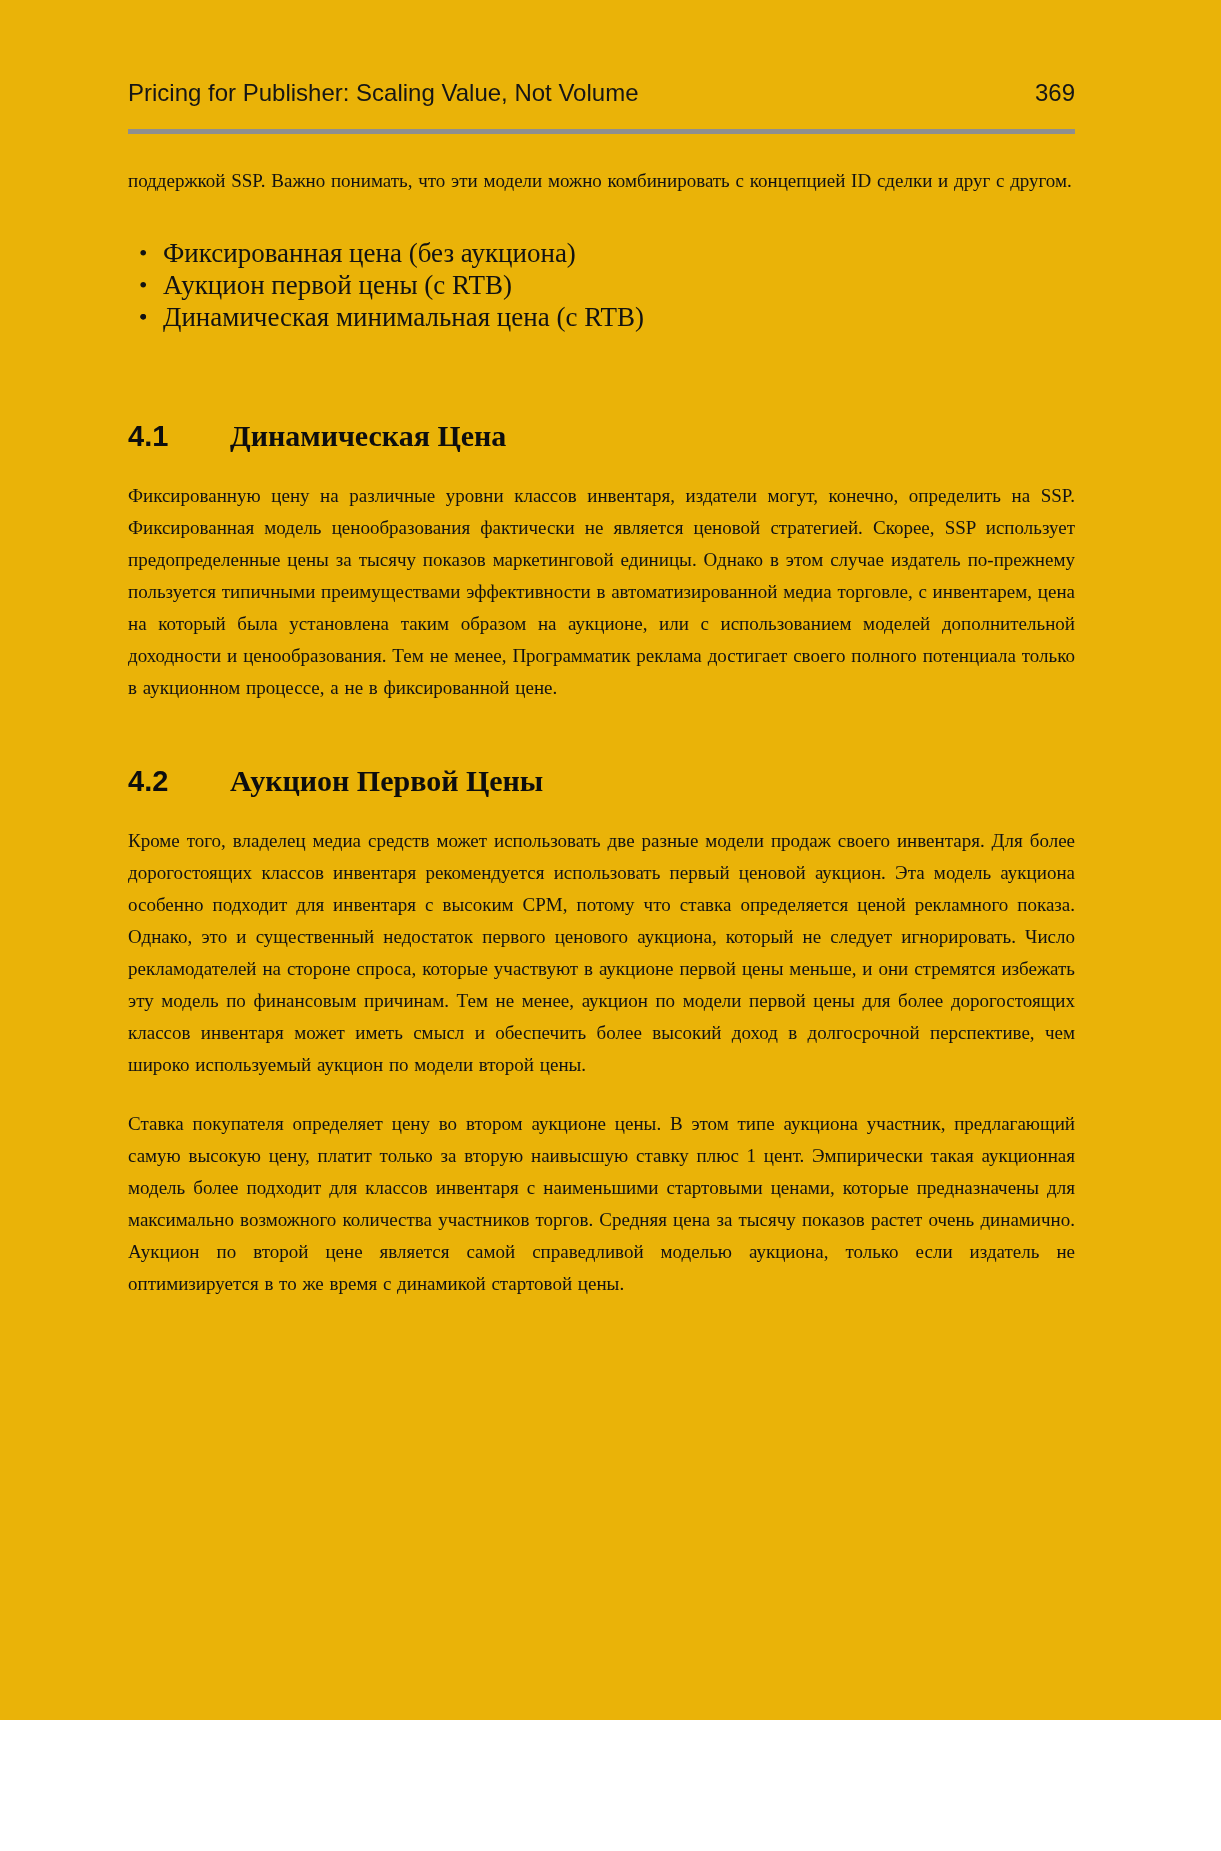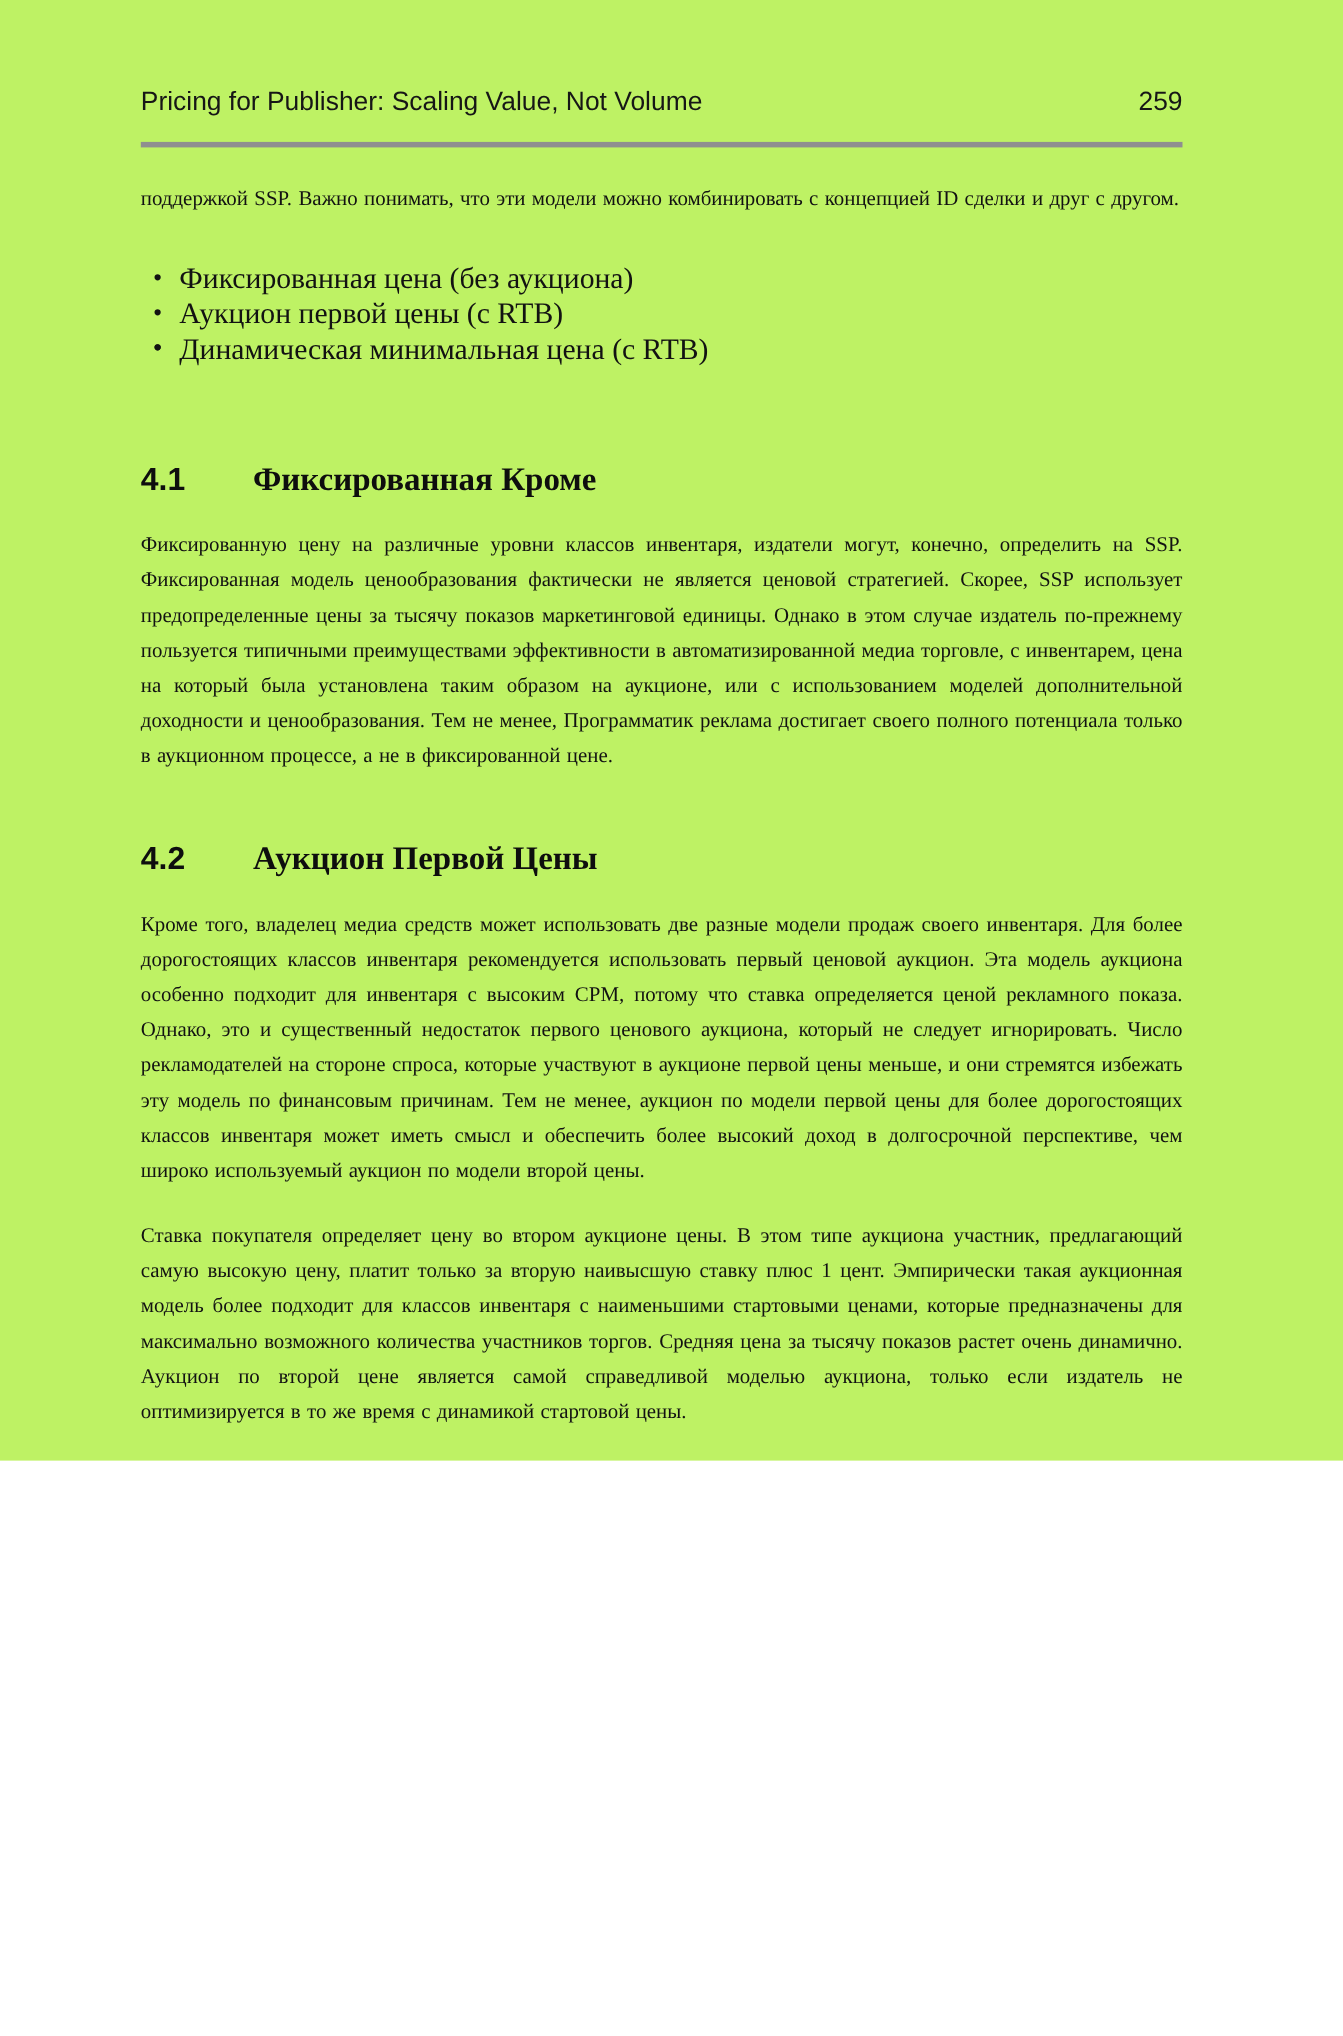--- a/index.html
+++ b/index.html
@@ -1,20 +1,20 @@
 <!DOCTYPE html>
 <html><head>
 <meta charset="utf-8">
 <style>
   html, body { margin: 0; padding: 0; background: #ffffff; }
   .page {
     position: relative;
     width: 1221px;
-    height: 1328px;
-    background: #bef264;
+    height: 1720px;
+    background: #eab308;
     overflow: hidden;
     color: #141414;
     font-family: "Liberation Serif", serif;
   }
   .content {
     position: absolute;
     left: 128px;
     width: 947px;
     top: 0;
   }
@@ -84,21 +84,21 @@
   .section-para { margin-top: 27px; }
 </style>
 </head>
 <body>
 
 <div class="page">
   <div class="content">
 
     <div class="hdr">
       <span class="hdr-title">Pricing for Publisher: Scaling Value, Not Volume</span>
-      <span class="hdr-num">259</span>
+      <span class="hdr-num">369</span>
     </div>
     <div class="rule"></div>
 
     <p class="body-text intro">поддержкой SSP. Важно понимать, что эти модели можно комбинировать с концепцией ID сделки и друг с другом.</p>
 
     <ul class="bullets">
       <li class="bullet-item">
         <span class="bullet-marker">•</span>
         <span>Фиксированная цена (без аукциона)</span>
       </li>
@@ -110,21 +110,21 @@
         <span class="bullet-marker">•</span>
       </li>
       <li class="bullet-item">
         <span class="bullet-marker">•</span>
         <span>Динамическая минимальная цена (с RTB)</span>
       </li>
     </ul>
 
     <div class="section-heading first">
       <span class="sec-num">4.1</span>
-      <span class="sec-title">Фиксированная Кроме</span>
+      <span class="sec-title">Динамическая Цена</span>
     </div>
     <p class="body-text section-para">Фиксированную цену на различные уровни классов инвентаря, издатели могут, конечно, определить на SSP. Фиксированная модель ценообразования фактически не является ценовой стратегией. Скорее, SSP использует предопределенные цены за тысячу показов маркетинговой единицы. Однако в этом случае издатель по-прежнему пользуется типичными преимуществами эффективности в автоматизированной медиа торговле, с инвентарем, цена на который была установлена таким образом на аукционе, или с использованием моделей дополнительной доходности и ценообразования. Тем не менее, Программатик реклама достигает своего полного потенциала только в аукционном процессе, а не в фиксированной цене.</p>
 
     <div class="section-heading">
       <span class="sec-num">4.2</span>
       <span class="sec-title">Аукцион Первой Цены</span>
     </div>
     <p class="body-text section-para">Кроме того, владелец медиа средств может использовать две разные модели продаж своего инвентаря. Для более дорогостоящих классов инвентаря рекомендуется использовать первый ценовой аукцион. Эта модель аукциона особенно подходит для инвентаря с высоким CPM, потому что ставка определяется ценой рекламного показа. Однако, это и существенный недостаток первого ценового аукциона, который не следует игнорировать. Число рекламодателей на стороне спроса, которые участвуют в аукционе первой цены меньше, и они стремятся избежать эту модель по финансовым причинам. Тем не менее, аукцион по модели первой цены для более дорогостоящих классов инвентаря может иметь смысл и обеспечить более высокий доход в долгосрочной перспективе, чем широко используемый аукцион по модели второй цены.</p>
 
     <p class="body-text section-para">Ставка покупателя определяет цену во втором аукционе цены. В этом типе аукциона участник, предлагающий самую высокую цену, платит только за вторую наивысшую ставку плюс 1 цент. Эмпирически такая аукционная модель более подходит для классов инвентаря с наименьшими стартовыми ценами, которые предназначены для максимально возможного количества участников торгов. Средняя цена за тысячу показов растет очень динамично. Аукцион по второй цене является самой справедливой моделью аукциона, только если издатель не оптимизируется в то же время с динамикой стартовой цены.</p>

